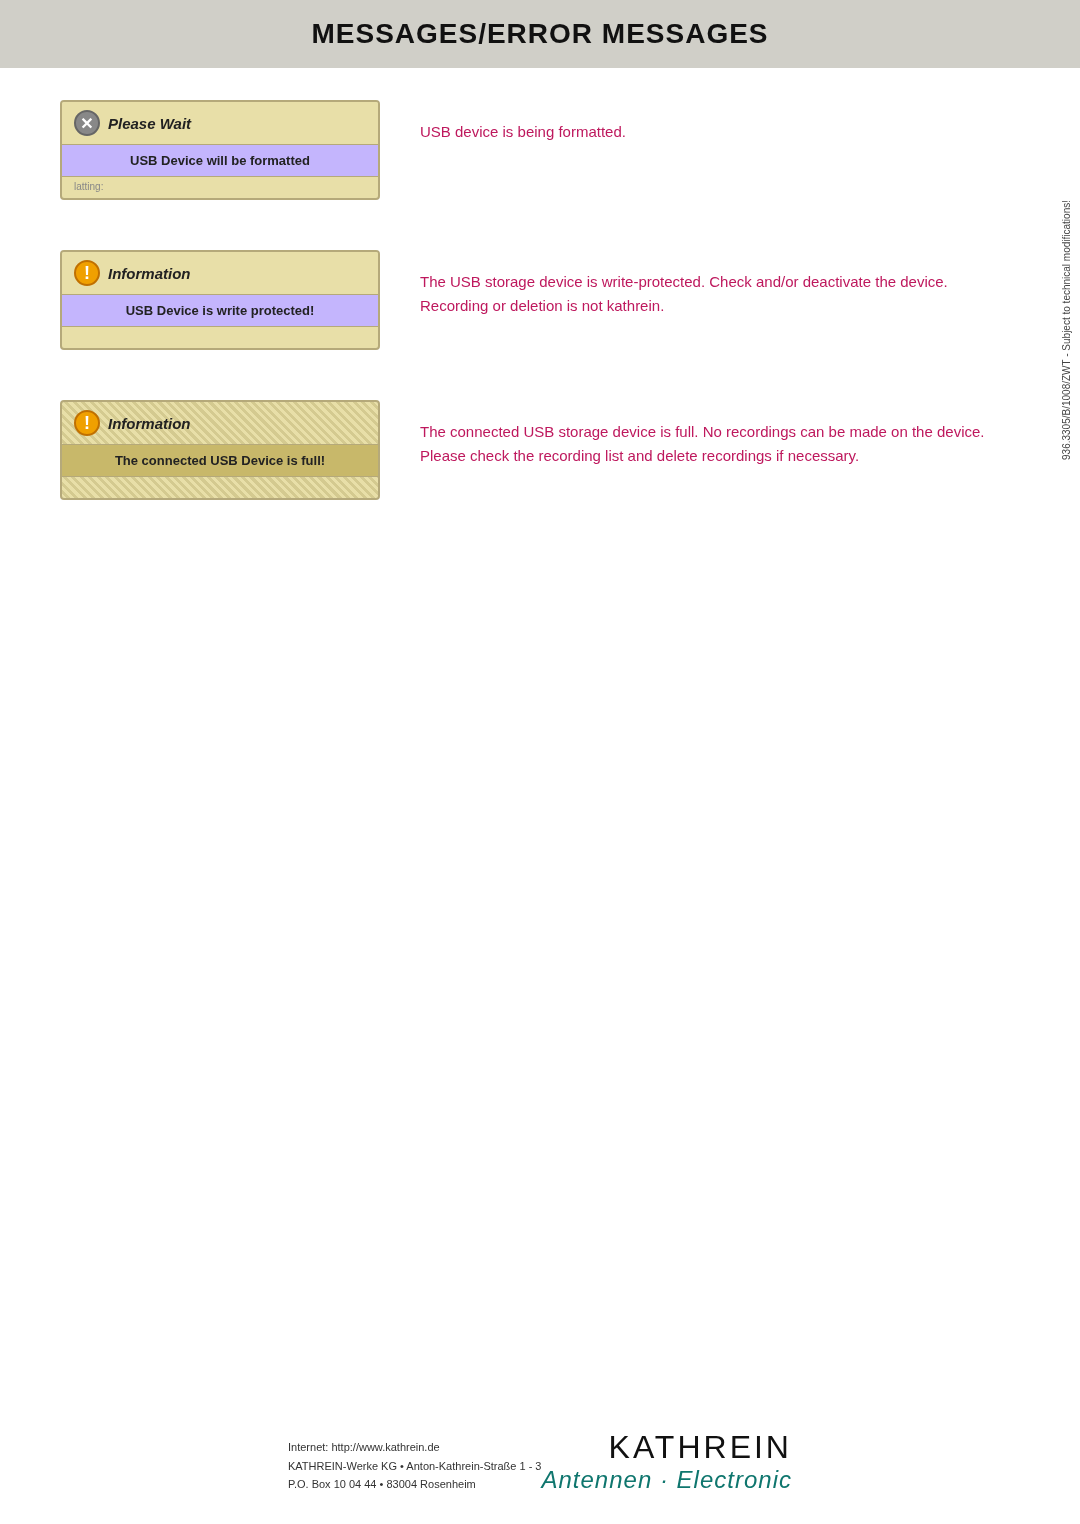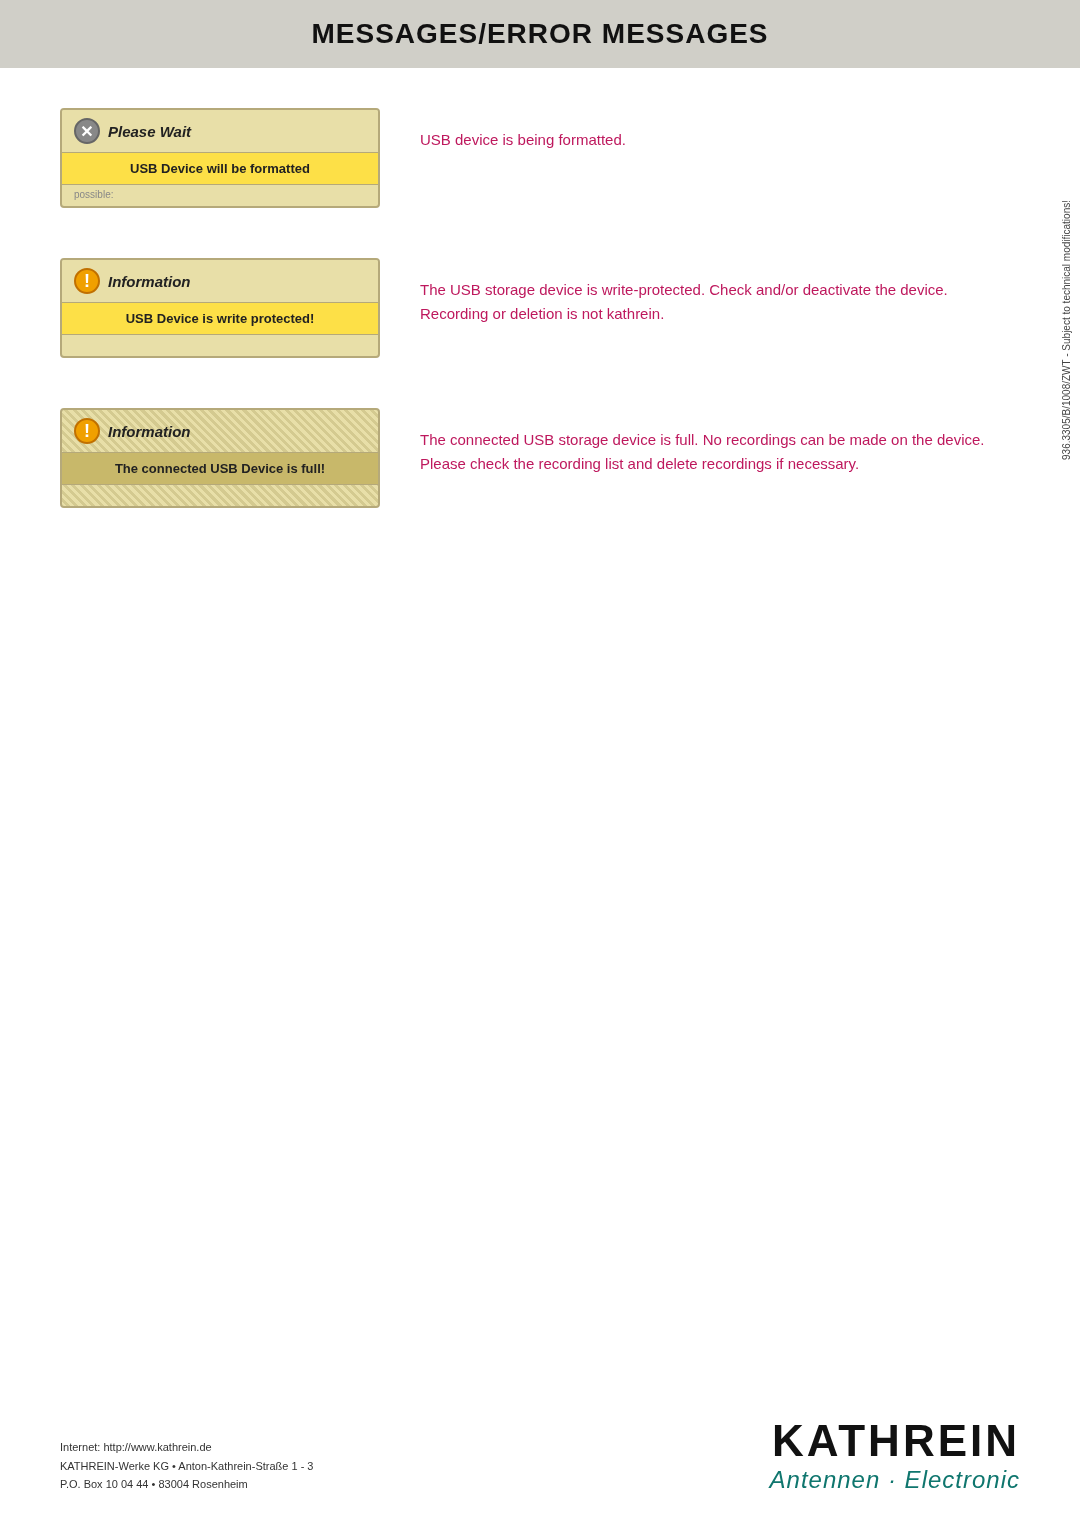--- a/index.html
+++ b/index.html
@@ -8,21 +8,21 @@
       width: 1080px;
       min-height: 1524px;
       background: #ffffff;
       font-family: Arial, Helvetica, sans-serif;
       position: relative;
     }
 
     .page-header {
       background: #d0cfc8;
       padding: 18px 40px;
-      margin-bottom: 40px;
+      margin-bottom: 32px;
     }
 
     .page-header h1 {
       font-size: 28px;
       font-weight: 900;
       text-align: center;
       letter-spacing: 1px;
       color: #111;
     }
 
@@ -57,21 +57,21 @@
     }
 
     .dialog-title {
       font-size: 15px;
       font-weight: bold;
       font-style: italic;
       color: #222;
     }
 
     .dialog-message-bar {
-      background: #fde047;
+      background: #c4b5fd;
       border-top: 1px solid #b5a97a;
       border-bottom: 1px solid #b5a97a;
       padding: 8px 12px;
       text-align: center;
       font-size: 13px;
       font-weight: bold;
       color: #222;
     }
 
     .dialog-footer {
@@ -130,37 +130,37 @@
     }
 
     
     .page-footer {
       position: absolute;
       bottom: 30px;
       left: 0;
       right: 0;
       padding: 0 60px;
       display: flex;
-      justify-content: space-between;
+      justify-content: center;
       align-items: flex-end;
     }
 
     .footer-left {
       font-size: 11px;
       color: #333;
       line-height: 1.7;
     }
 
     .footer-right {
       text-align: right;
     }
 
     .logo-text {
-      font-size: 44px;
-      font-weight: 700;
+      font-size: 32px;
+      font-weight: 400;
       letter-spacing: 3px;
       color: #111;
       font-family: 'Arial Black', Arial, sans-serif;
       margin-top: 15px;
     }
 
     .logo-subtitle {
       font-size: 24px;
       color: #0f766e;
       font-style: italic;
@@ -195,21 +195,21 @@
 
 <div class="main-content">
 
   <div class="message-row">
     <div class="dialog-box">
       <div class="dialog-header">
         <div class="icon-circle-x">✕</div>
         <span class="dialog-title">Please Wait</span>
       </div>
       <div class="dialog-message-bar">USB Device will be formatted</div>
-      <div class="dialog-footer">possible:</div>
+      <div class="dialog-footer">latting:</div>
     </div>
     <div class="description-text">USB device is being formatted.</div>
   </div>
 
   <div class="message-row">
     <div class="dialog-box">
       <div class="dialog-header">
         <div class="icon-exclamation">!</div>
         <span class="dialog-title">Information</span>
       </div>

